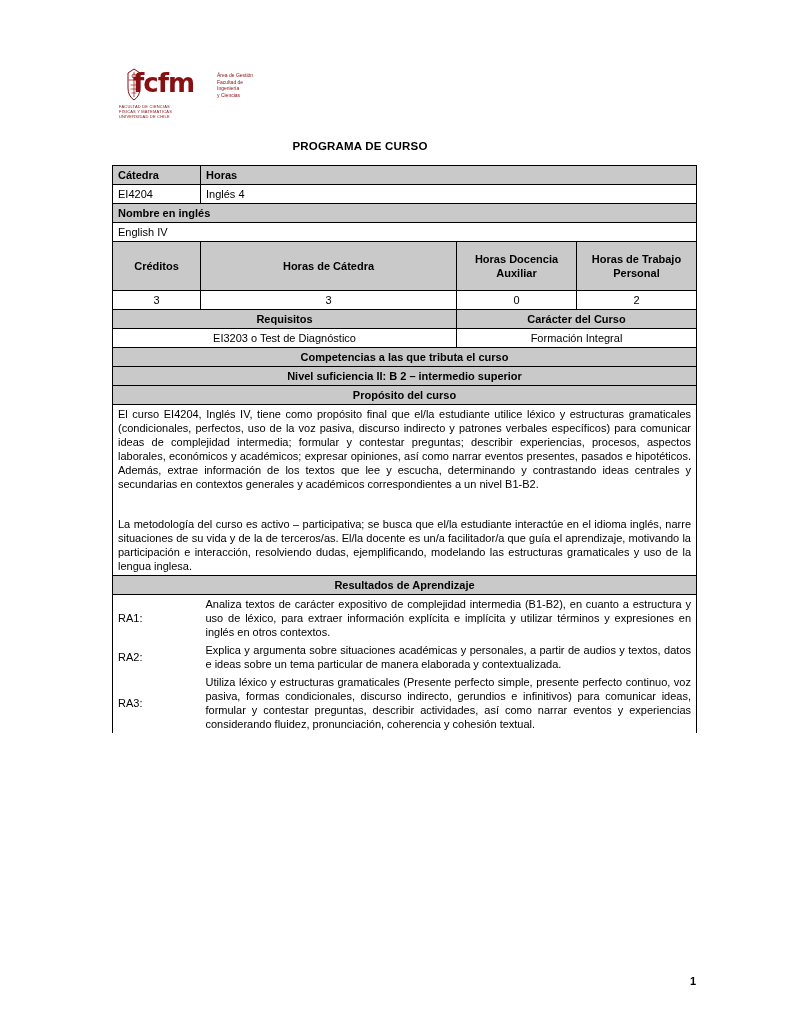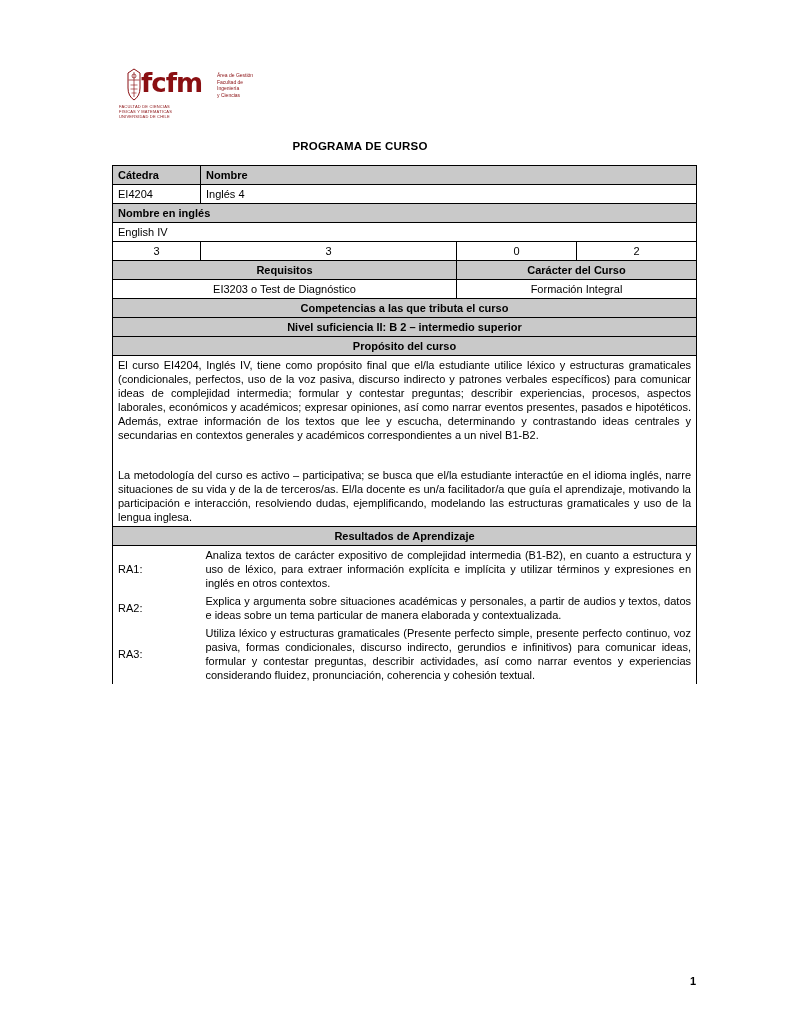--- a/index.html
+++ b/index.html
@@ -33,21 +33,21 @@
   .logo-crest {
     position: absolute;
     left: 8px;
     top: 2px;
     width: 26px;
     height: 34px;
   }
   .logo-crest svg { display: block; }
   .logo-fcfm {
     position: absolute;
-    left: 28px;
+    left: 20px;
     top: 4px;
     font-family: "DejaVu Sans", sans-serif;
     font-weight: bold;
     font-size: 26px;
     letter-spacing: -1px;
     color: #8a0f12;
     line-height: 26px;
   }
   .logo-right {
     position: absolute;
@@ -171,31 +171,37 @@
     <colgroup>
       <col style="width:88px">
       <col style="width:128px">
       <col style="width:128px">
       <col style="width:120px">
       <col style="width:120px">
     </colgroup>
     <tbody>
       <tr>
         <td class="hdr">Cátedra</td>
-        <td class="hdr" colspan="4">Nombre</td>
+        <td class="hdr" colspan="4">Horas</td>
       </tr>
       <tr>
         <td>EI4204</td>
         <td colspan="4">Inglés 4</td>
       </tr>
       <tr>
         <td class="hdr" colspan="5">Nombre en inglés</td>
       </tr>
       <tr>
         <td colspan="5">English IV</td>
+      </tr>
+      <tr>
+        <td class="hdr-center cell-tall">Créditos</td>
+        <td class="hdr-center cell-tall" colspan="2">Horas de Cátedra</td>
+        <td class="hdr-center cell-tall">Horas Docencia Auxiliar</td>
+        <td class="hdr-center cell-tall">Horas de Trabajo Personal</td>
       </tr>
       <tr>
         <td class="ctr">3</td>
         <td class="ctr" colspan="2">3</td>
         <td class="ctr">0</td>
         <td class="ctr">2</td>
       </tr>
       <tr>
         <td class="hdr-center" colspan="3">Requisitos</td>
         <td class="hdr-center" colspan="2">Carácter del Curso</td>

